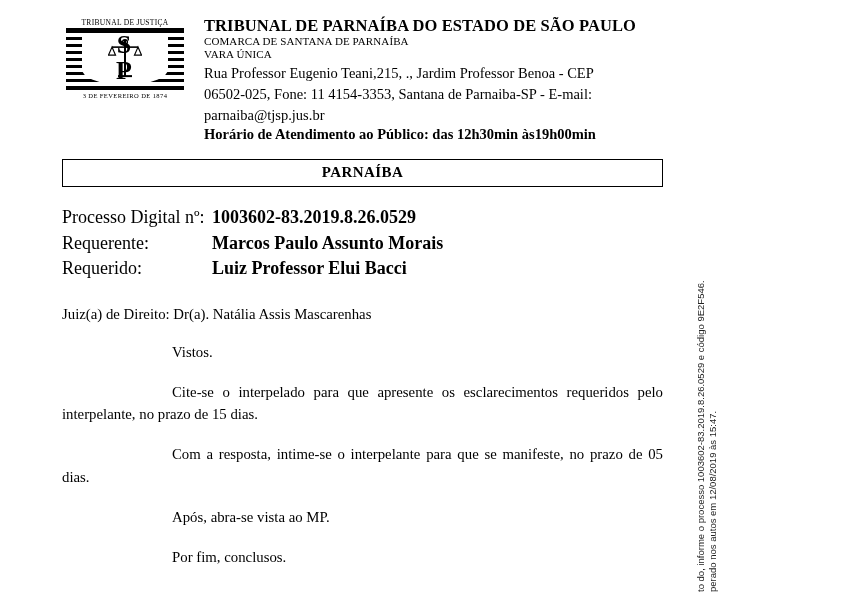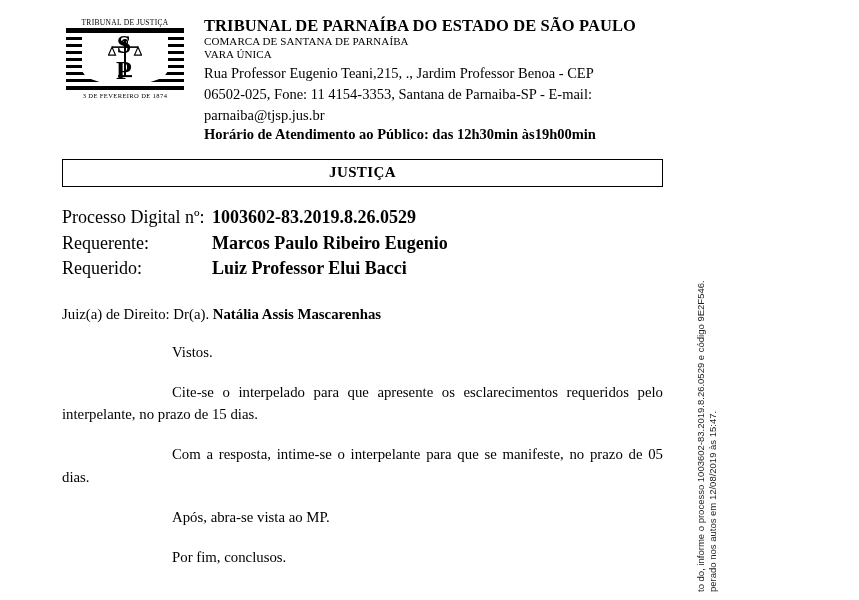--- a/index.html
+++ b/index.html
@@ -147,21 +147,21 @@
     flex: 0 0 150px;
   }
   .meta-value {
     font-weight: bold;
   }
 
   .judge {
     margin: 24px 0 0 62px;
     font-size: 14.8px;
   }
-  .judge b { font-weight: bold; }
+  .judge b { font-weight: normal; }
 
   
   .body-text {
     margin: 18px 60px 0 62px;
     font-size: 14.8px;
     line-height: 1.5;
   }
   .body-text p {
     margin: 0 0 18px 0;
     text-indent: 110px;
@@ -224,30 +224,30 @@
       <div class="head-court">TRIBUNAL DE PARNAÍBA DO ESTADO DE SÃO PAULO</div>
       <div class="head-line">COMARCA DE SANTANA DE PARNAÍBA</div>
       <div class="head-line">VARA ÚNICA</div>
       <div class="head-addr">Rua Professor Eugenio Teani,215, ., Jardim Professor Benoa - CEP</div>
       <div class="head-addr">06502-025, Fone: 11 4154-3353, Santana de Parnaiba-SP - E-mail:</div>
       <div class="head-addr">parnaiba@tjsp.jus.br</div>
       <div class="head-hours">Horário de Atendimento ao Público: das 12h30min às19h00min</div>
     </div>
   </div>
 
-  <div class="decision-bar">JUSTIÇA</div>
+  <div class="decision-bar">PARNAÍBA</div>
 
   <div class="meta">
     <div class="meta-row">
       <div class="meta-label">Processo Digital nº:</div>
       <div class="meta-value">1003602-83.2019.8.26.0529</div>
     </div>
     <div class="meta-row">
       <div class="meta-label">Requerente:</div>
-      <div class="meta-value">Marcos Paulo Ribeiro Eugenio</div>
+      <div class="meta-value">Marcos Paulo Assunto Morais</div>
     </div>
     <div class="meta-row">
       <div class="meta-label">Requerido:</div>
       <div class="meta-value">Luiz Professor Elui Bacci</div>
     </div>
   </div>
 
   <div class="judge">
     <span>Juiz(a) de Direito: Dr(a). </span><b>Natália Assis Mascarenhas</b>
   </div>

